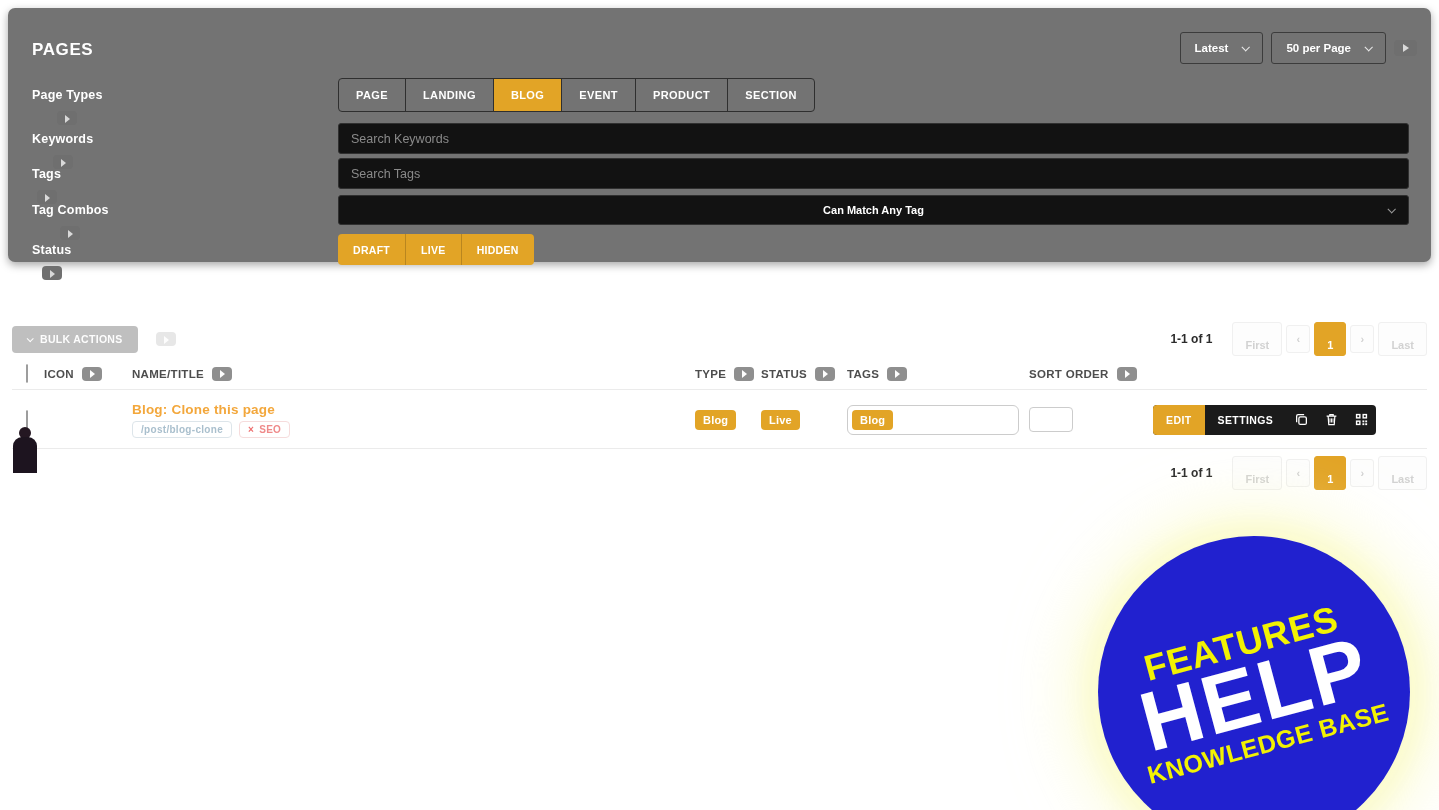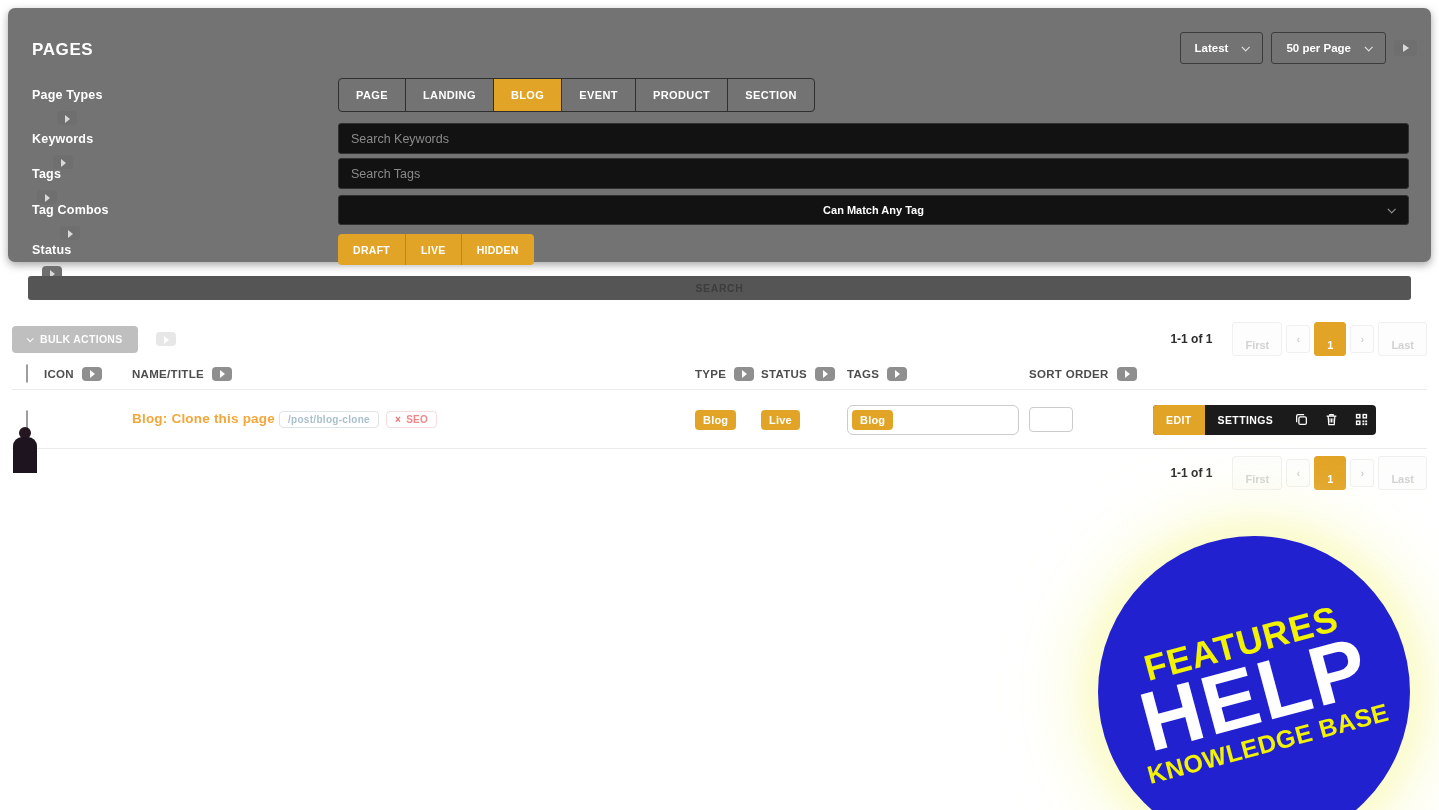--- a/index.html
+++ b/index.html
@@ -104,21 +104,21 @@
     width:53px; height:50px; border-radius:10px; position:relative; overflow:hidden; cursor:pointer;
     background:
       radial-gradient(circle at 15% 15%, #b03a3a 0%, rgba(176,58,58,0) 42%),
       radial-gradient(circle at 85% 10%, #7b3fa0 0%, rgba(123,63,160,0) 48%),
       radial-gradient(circle at 25% 85%, #3a47b8 0%, rgba(58,71,184,0) 52%),
       radial-gradient(circle at 75% 70%, #c2453f 0%, rgba(194,69,63,0) 45%),
       #4d2347;
   }
   .thumb::before { content:""; position:absolute; right:13px; top:7px; width:12px; height:12px; border-radius:50%; background:#241722; }
   .thumb::after { content:""; position:absolute; right:7px; top:17px; width:24px; height:36px; border-radius:9px 9px 0 0; background:#1d141f; }
-  .name-cell { display:flex; flex-direction:row; gap:4px; }
+  .name-cell { display:flex; flex-direction:column; gap:4px; }
   .row-title { color:#F3A73B; font-size:13.5px; font-weight:bold; letter-spacing:.2px; cursor:pointer; }
   .chips { display:flex; gap:7px; }
   .chip {
     display:inline-flex; align-items:center; gap:5px; padding:2px 8px;
     border-radius:4px; font-size:10px; font-weight:bold; letter-spacing:.3px;
   }
   .chip.slug { border:1px solid #dde5ea; color:#a9bfcd; }
   .chip.seo  { border:1px solid #f6dcdc; color:#ef8989; cursor:pointer; }
   .chip.seo .x { color:#ee6f6f; font-weight:bold; }
   .badge {
@@ -225,21 +225,20 @@
     </div>
 
     <div class="ctl" style="top:226px">
       <div class="status-group">
         <button class="status-btn">DRAFT</button>
         <button class="status-btn">LIVE</button>
         <button class="status-btn">HIDDEN</button>
       </div>
     </div>
 
-    <button class="search-bar">SEARCH</button>
   </section>
 
   <div class="toolbar">
     <button class="bulk-btn">
       <i class="chev"></i>
       <span>BULK ACTIONS</span>
     </button>
     <span class="vid light small"></span>
 
     <div class="pager">

